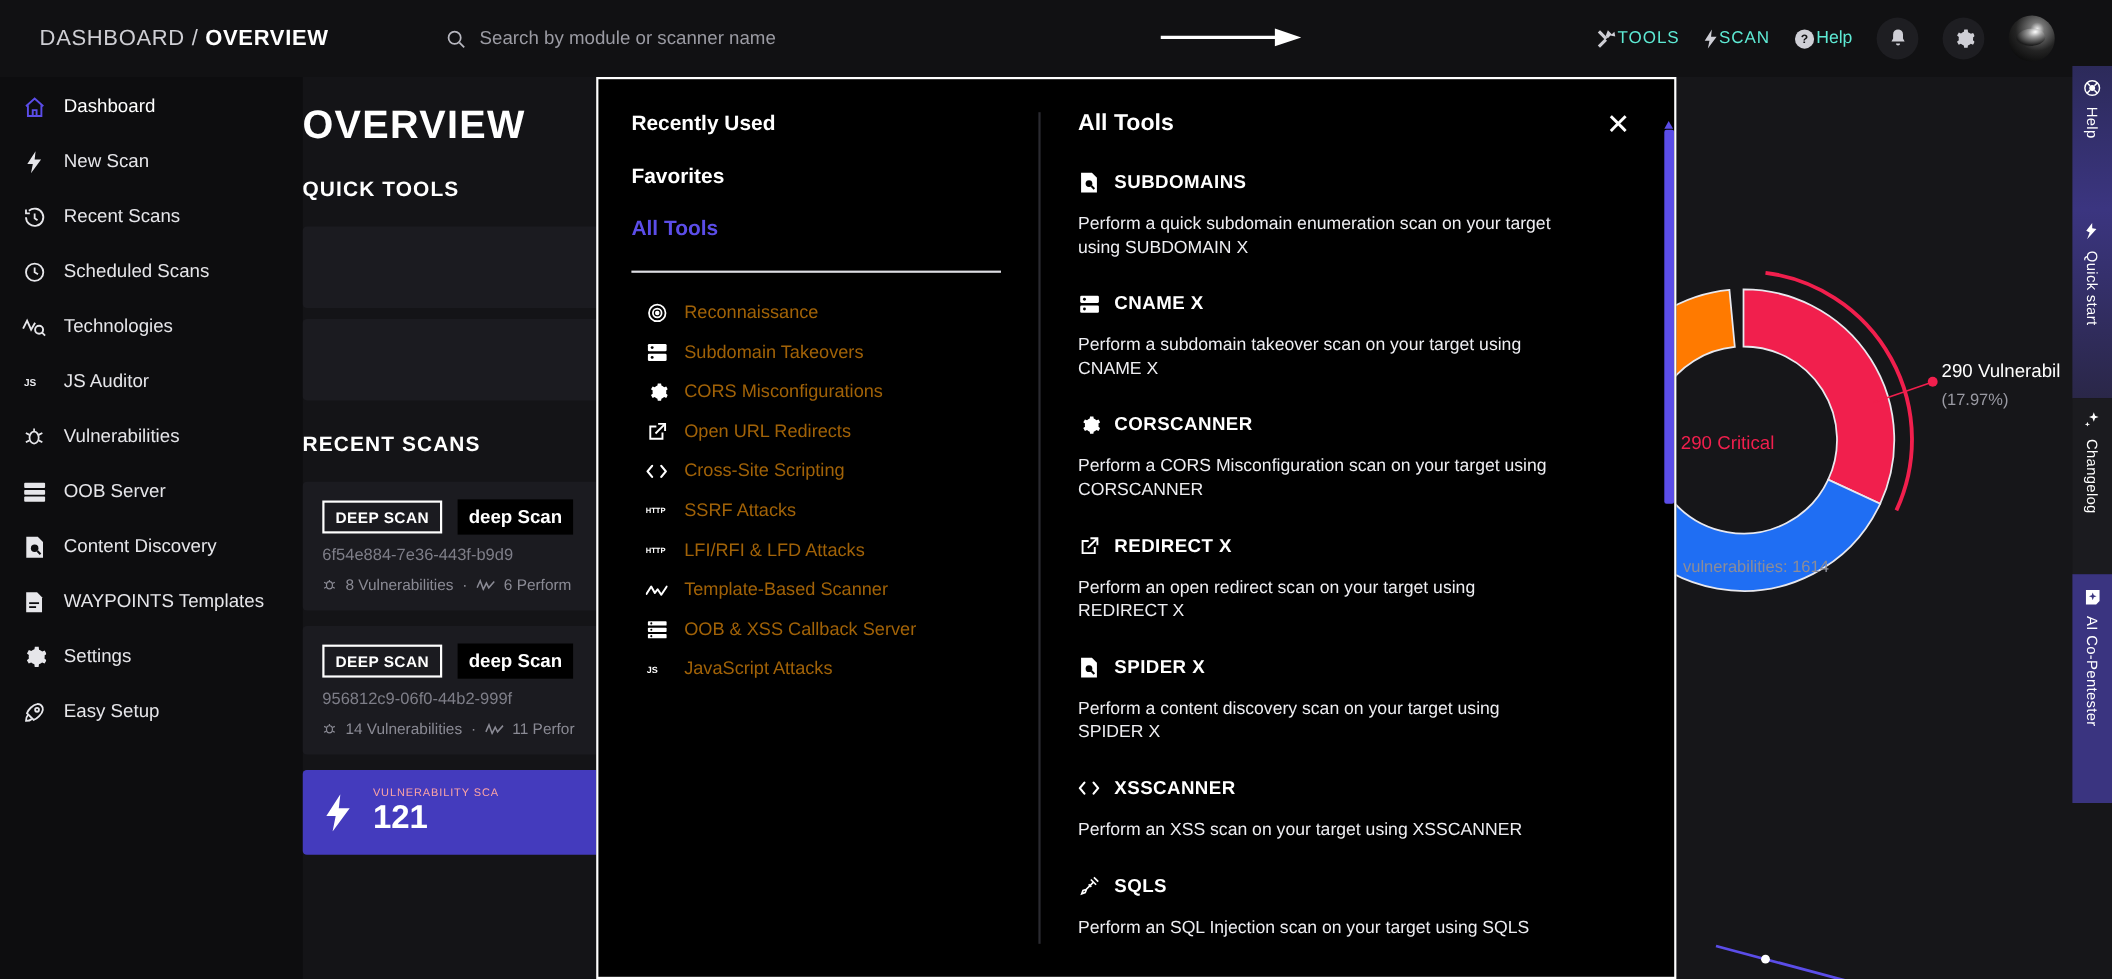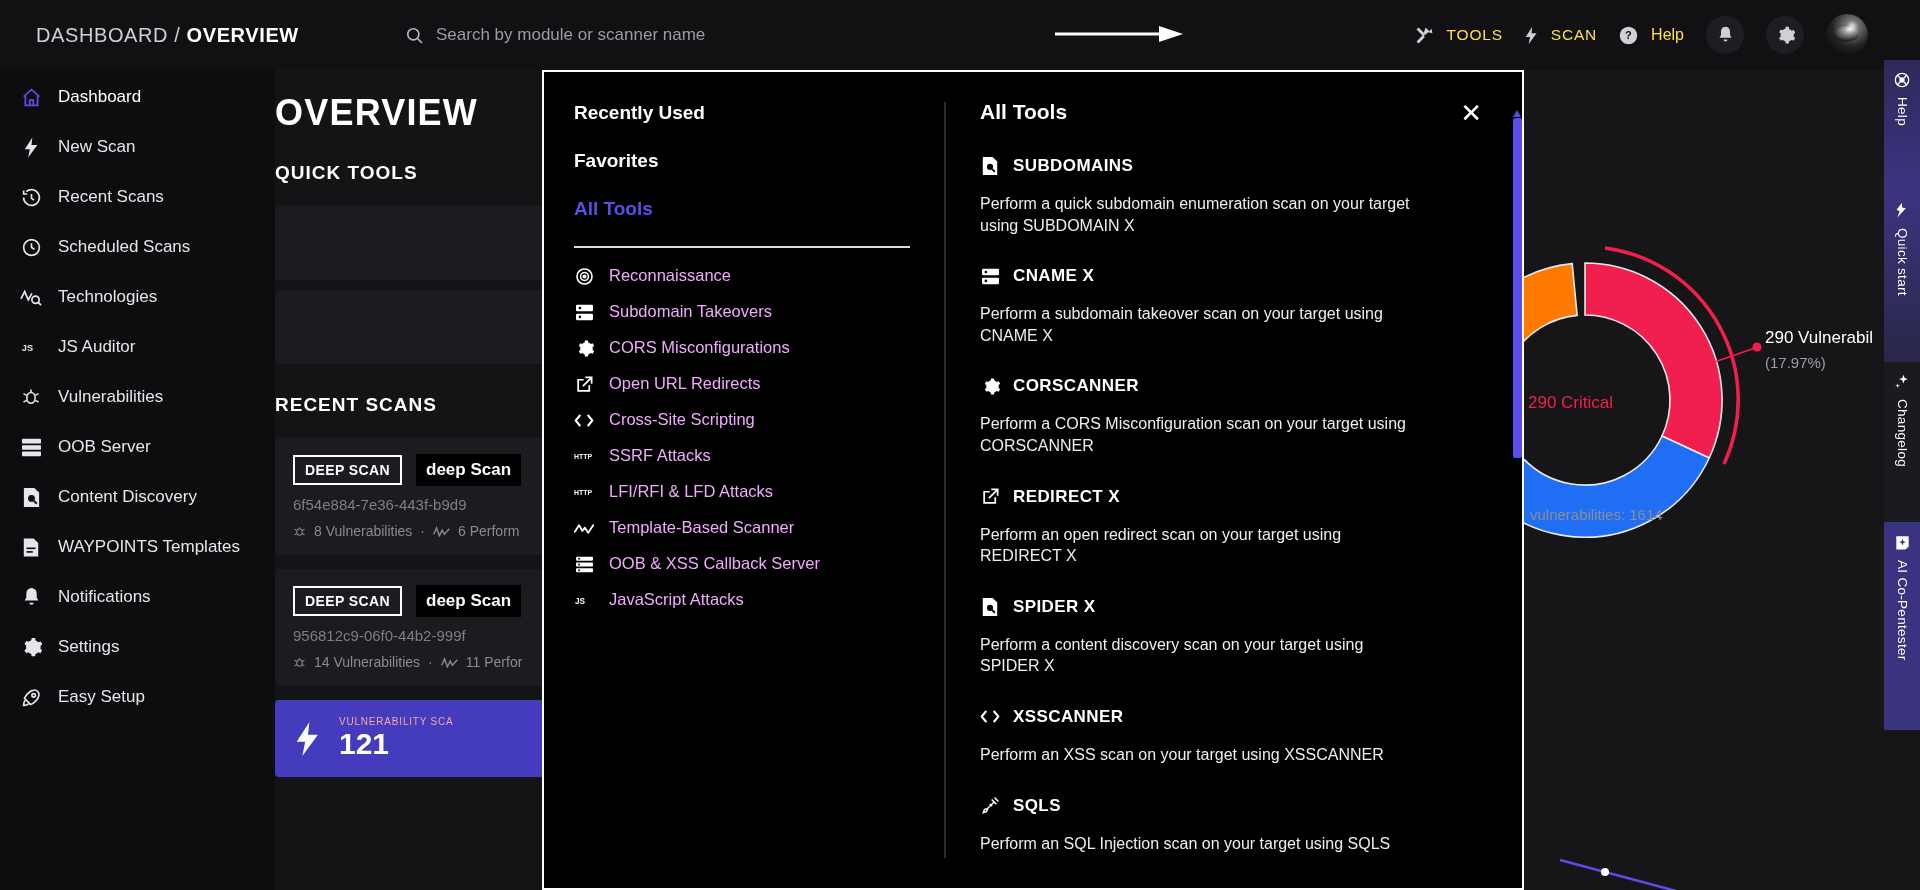--- a/index.html
+++ b/index.html
@@ -27,21 +27,21 @@
     background: radial-gradient(ellipse at 70% 25%, #fff 0%, #9a9a9a 26%, #1b1b1b 70%, transparent 78%);
     transform: rotate(-12deg); border-radius: 50% 60% 40% 50%;
   }
   .brand-text { font-size: 20px; letter-spacing: .6px; color: #cfcfd4; white-space: nowrap; }
   .brand-text b { color: #ffffff; font-weight: 700; }
 
   .searchwrap { display: flex; align-items: center; gap: 12px; margin-left: 130px; }
   .searchwrap .ph { color: #9b9ba3; font-size: 17px; }
 
   .topright { position: absolute; right: 52px; top: 0; height: 70px; display: flex; align-items: center; gap: 22px; }
-  .tr-item { display: flex; align-items: center; gap: 13px; color: #fde047; font-size: 15.5px; letter-spacing: .8px; }
+  .tr-item { display: flex; align-items: center; gap: 1px; color: #5eead4; font-size: 15.5px; letter-spacing: .8px; }
   .tr-item.plain { letter-spacing: 0; font-size: 16px; }
   .circbtn {
     width: 38px; height: 38px; border-radius: 50%; background: #1e1e22;
     display: flex; align-items: center; justify-content: center;
   }
   .avatar {
     width: 42px; height: 42px; border-radius: 50%;
     background: radial-gradient(circle at 62% 30%, #f2f2f2 0%, #767676 16%, #242424 50%, #060606 88%);
     position: relative; overflow: hidden;
   }
@@ -91,21 +91,21 @@
 
   
   .modal {
     position: absolute; left: 542px; top: 70px; width: 982px; height: 820px;
     background: #000; border: 2px solid #fff; z-index: 20; display: flex; overflow: hidden;
   }
   .modal-left { width: 400px; padding: 30px 34px 0 30px; }
   .ml-head { color: #fff; font-size: 19px; font-weight: 700; margin-bottom: 26px; }
   .ml-head.sel { color: #5b4de8; }
   .ml-divider { height: 2px; background: #dcdce2; margin: 6px 0 18px 0; }
-  .ml-item { display: flex; align-items: flex-start; gap: 15px; height: 36px; color: #f0abfc; font-size: 16.5px; }
+  .ml-item { display: flex; align-items: center; gap: 15px; height: 36px; color: #a16207; font-size: 16.5px; margin-left: 13px; }
   .ml-item .ic { width: 20px; height: 20px; display: flex; align-items:center; justify-content:center; flex: 0 0 20px; }
 
   .modal-div { width: 2px; background: #2a2a30; margin: 30px 0; }
 
   .modal-right { flex: 1; padding: 28px 40px 0 34px; position: relative; overflow: hidden; }
   .mr-head { display: flex; align-items: flex-start; justify-content: space-between; }
   .mr-title { color: #fff; font-size: 21px; font-weight: 700; }
   .close-x { color: #fff; font-size: 26px; line-height: 1; cursor: pointer; }
   .tool { margin-top: 30px; }
   .tool-head { display: flex; align-items: center; gap: 13px; }
@@ -352,29 +352,20 @@
         <svg width="18" height="21" viewBox="0 0 20 22" fill="#e6e6ea">
             <path d="M2 1h11l5 5v15H2z"></path>
             <rect x="5" y="11" width="10" height="1.8" fill="#0d0d0f"></rect>
             <rect x="5" y="15" width="7" height="1.8" fill="#0d0d0f"></rect>
           </svg>
       </span>
         <span class="lbl">WAYPOINTS Templates</span>
     </div>
     <div class="nav-item">
       <span class="ic">
-        <svg width="19" height="21" viewBox="0 0 22 24" fill="#e6e6ea">
-            <path d="M11 1a6 6 0 0 0-6 6v5l-2 3.5h16L17 12V7a6 6 0 0 0-6-6z"></path>
-            <path d="M8.5 18a2.5 2.5 0 0 0 5 0z"></path>
-          </svg>
-      </span>
-        <span class="lbl">Notifications</span>
-    </div>
-    <div class="nav-item">
-      <span class="ic">
         <svg width="21" height="21" viewBox="0 0 24 24" fill="#e6e6ea">
             <path d="M12 8a4 4 0 1 0 0 8 4 4 0 0 0 0-8zm10.5 4a10.5 10.5 0 0 0-.2-1.9l2.1-1.6-2-3.5-2.5 1a8.6 8.6 0 0 0-3.3-1.9L16.2 1h-4l-.4 2.6a8.6 8.6 0 0 0-3.3 1.9l-2.5-1-2 3.5L6 9.6a9.4 9.4 0 0 0 0 3.8l-2.1 1.6 2 3.5 2.5-1a8.6 8.6 0 0 0 3.3 1.9l.4 2.6h4l.4-2.6a8.6 8.6 0 0 0 3.3-1.9l2.5 1 2-3.5-2.1-1.6c.1-.6.2-1.2.2-1.9z"></path>
           </svg>
       </span>
         <span class="lbl">Settings</span>
     </div>
     <div class="nav-item">
       <span class="ic">
         <svg width="21" height="21" viewBox="0 0 24 24" fill="none" stroke="#e6e6ea" stroke-width="1.9">
             <path d="M5 15c-2 2-2 6-2 6s4 0 6-2"></path>

